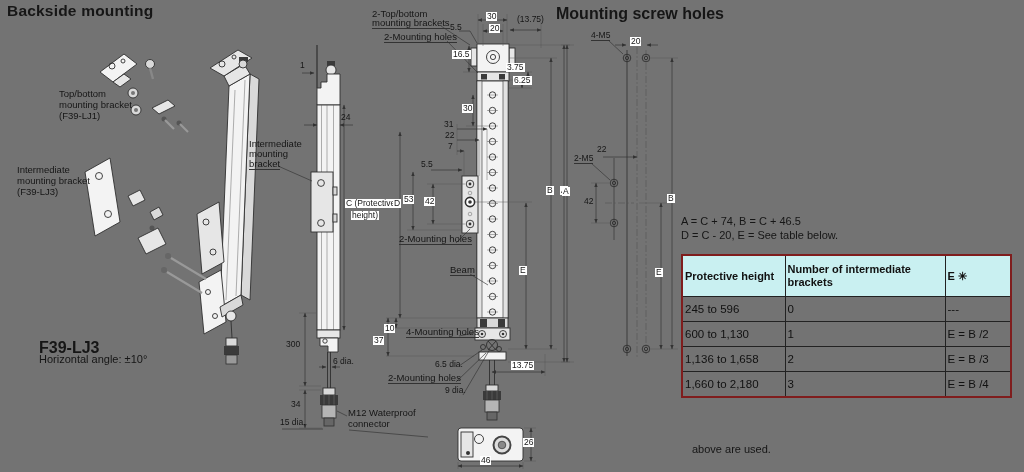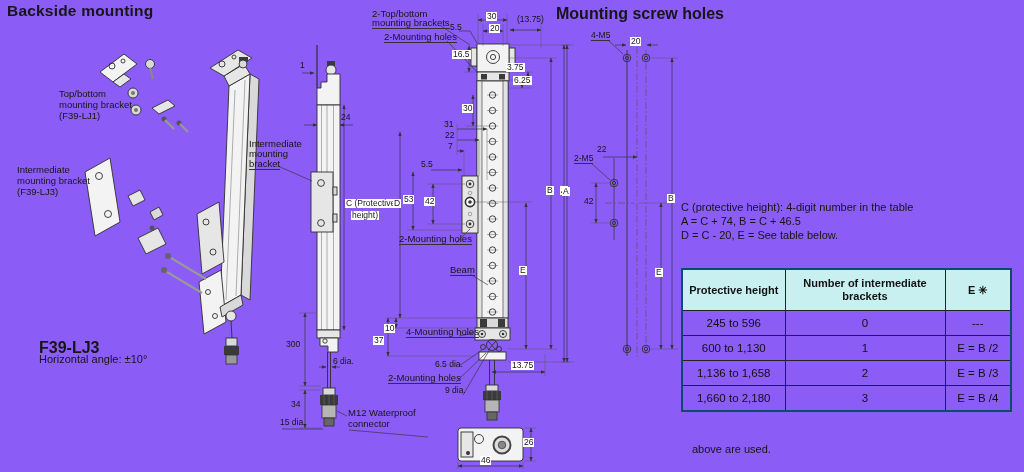--- a/index.html
+++ b/index.html
@@ -1,28 +1,28 @@
 <!DOCTYPE html>
 <html><head>
 <meta charset="utf-8">
 <style>
   html,body{margin:0;padding:0;background:#fff}
-  .stage{position:relative;width:1024px;height:472px;background:#8b5cf6;
+  .stage{position:relative;width:1024px;height:472px;background:#737373;
          font-family:"Liberation Sans",sans-serif;color:#141414;overflow:hidden}
   svg.art{position:absolute;left:0;top:0}
   .lbl{position:absolute;white-space:nowrap;font-size:9.5px;line-height:1.06;color:#161616}
   .dm{font-size:8.5px}
   .bg{background:#fff;padding:0 1px}
   .u{border-bottom:1px solid #333}
   .t15{font-size:15.5px;font-weight:bold;letter-spacing:.2px}
   .t12{font-size:16px;font-weight:bold}
   .mdl{font-size:16px;font-weight:bold}
   .n11{font-size:11px}
-  table.spec{position:absolute;left:681px;top:268px;border-collapse:collapse;table-layout:fixed;
-             font-size:11.5px;text-align:center;color:#111;border:2px solid #0c4a6e}
+  table.spec{position:absolute;left:681px;top:254px;border-collapse:collapse;table-layout:fixed;
+             font-size:11.5px;text-align:left;color:#111;border:2px solid #7f1d1d}
   .spec th,.spec td{border:1px solid #222;padding:0 2px}
   .spec thead th{height:40px;font-size:11px;font-weight:bold;line-height:1.15;background:#c9f0f1}
   .spec td{height:24px}
 </style>
 </head>
 <body>
 
 <div class="stage">
 
 <svg class="art" width="1024" height="472" viewBox="0 0 1024 472">
@@ -409,21 +409,20 @@
 
 <span class="lbl dm u" style="left:591px;top:31px">4-M5</span>
 <span class="lbl dm bg" style="left:630px;top:37px">20</span>
 <span class="lbl dm" style="left:597px;top:145px">22</span>
 <span class="lbl dm u" style="left:574px;top:154px">2-M5</span>
 <span class="lbl dm" style="left:584px;top:197px">42</span>
 <span class="lbl dm bg" style="left:562px;top:187px">A</span>
 <span class="lbl dm bg" style="left:667px;top:194px">B</span>
 <span class="lbl dm bg" style="left:655px;top:268px">E</span>
 
-<span class="lbl n11" style="left:681px;top:202px">C  (protective height): 4-digit number in the table</span>
 <span class="lbl n11" style="left:681px;top:216px">A  =  C  +  74,  B  =  C  +  46.5</span>
 <span class="lbl n11" style="left:681px;top:230px">D  =  C  -  20,  E  =  See table below.</span>
 
 <table class="spec">
   <colgroup>
         <col style="width:103px">
         <col style="width:160px">
         <col style="width:66px">
       </colgroup>
   <thead>

